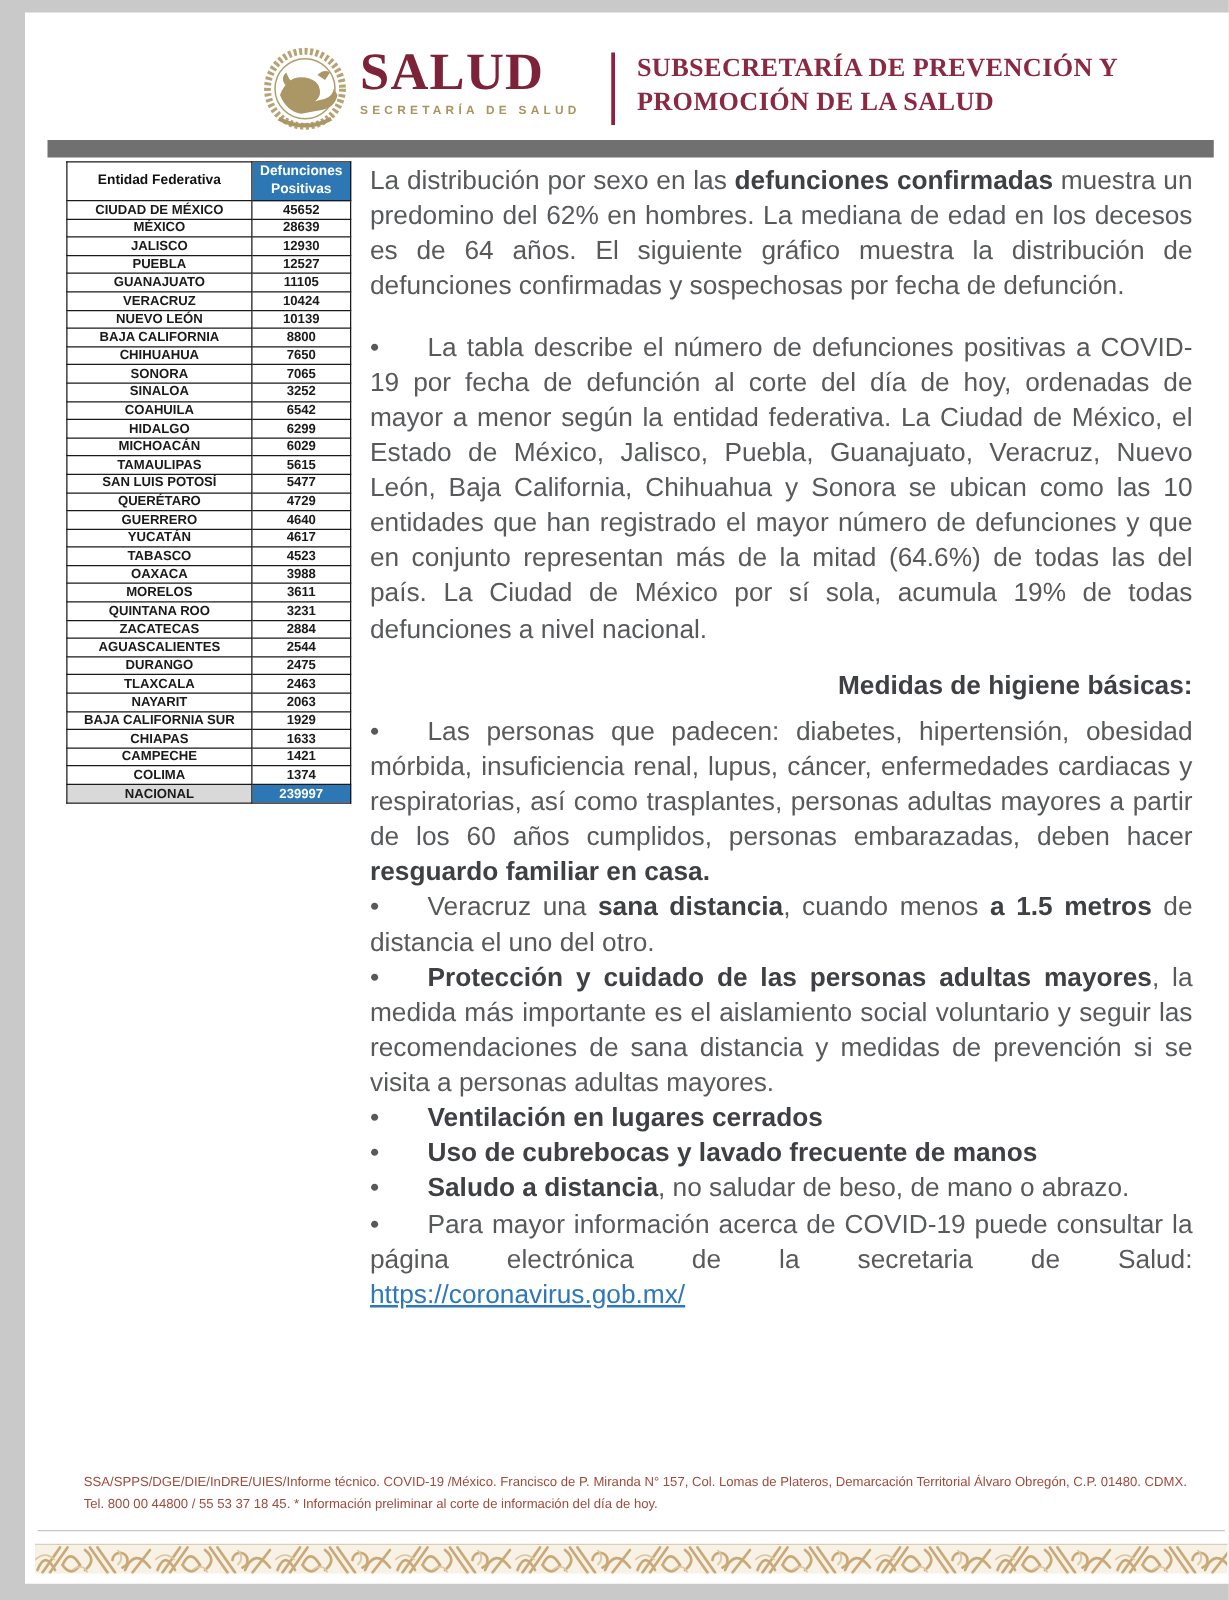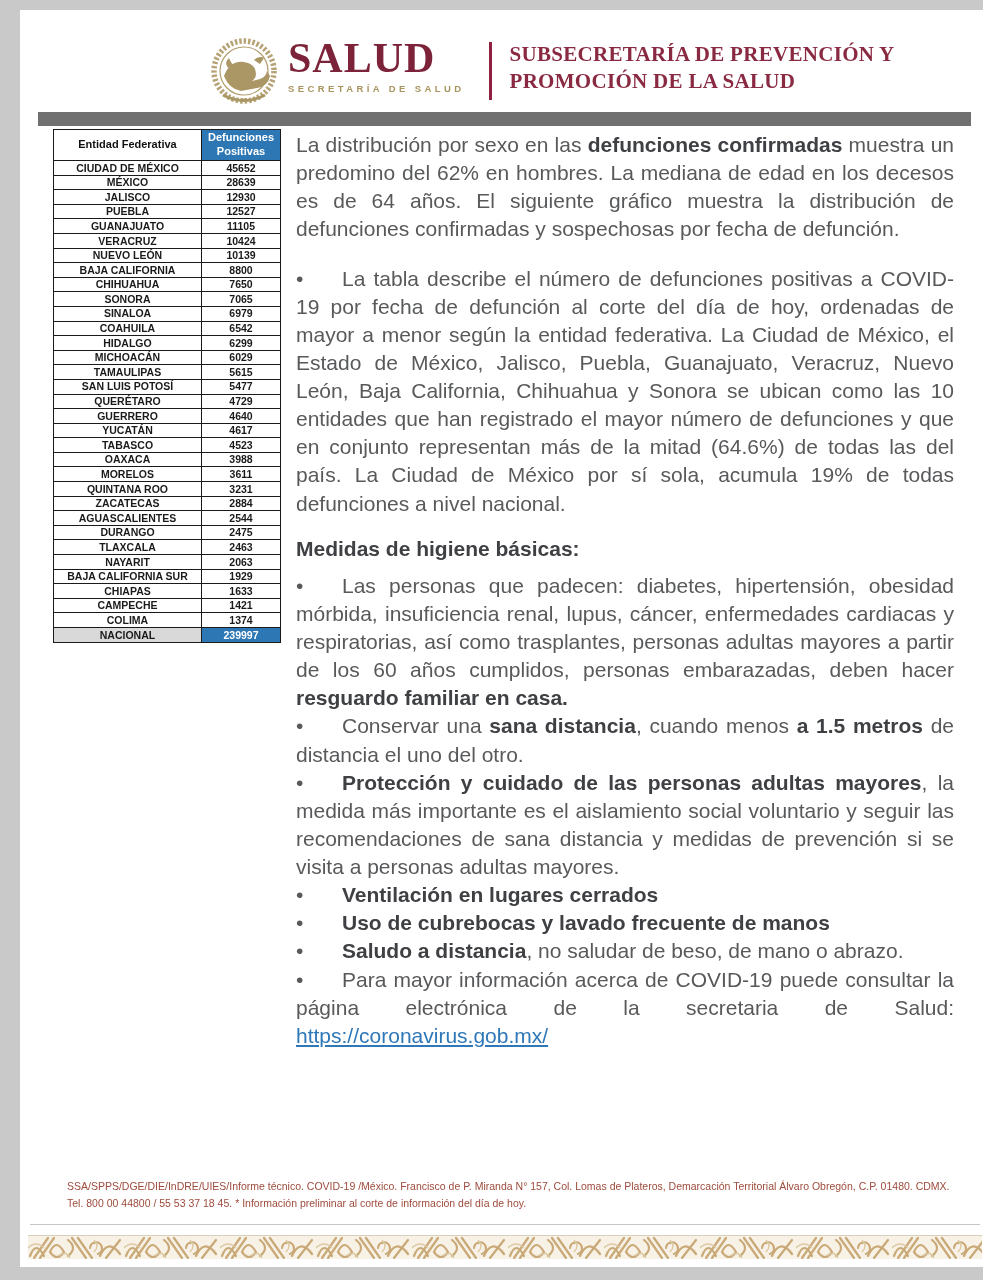--- a/index.html
+++ b/index.html
@@ -31,21 +31,21 @@
   .states th { font-size:11px; line-height:1.25; height:31px; color:#111; }
   .states th.col-def { background:#2e77b5; color:#fff; }
   .states td { font-size:10.5px; height:14.6px; line-height:1; padding:0 1px; color:#1a1a1a; }
   .states tr.total td.name { background:#d9d9d9; }
   .states tr.total td.val { background:#2e77b5; color:#fff; }
 
   .text-col { flex:1; margin-left:15px; padding-top:2px; }
   .blk { font-size:21px; color:#58595b; line-height:1.34; text-align:justify; }
   .blk.p { margin-bottom:21px; }
   .blk.bullet-lead { margin-bottom:17px; }
-  .blk.heading { font-weight:bold; color:#3f4043; text-align:left; margin-bottom:9px; }
+  .blk.heading { font-weight:bold; color:#3f4043; text-align:right; margin-bottom:9px; }
   .blk .b { font-weight:bold; color:#3f4043; }
   .dot { display:inline-block; width:14px; }
   .gap { display:inline-block; width:32px; }
   .blk a { color:#2e77b8; text-decoration:underline; }
 
   
   .footer-note { position:absolute; left:30px; right:28px; bottom:56px; font-size:10.5px; line-height:1.55; color:#9e4b3c;margin-left:17px; }
   .footer-rule { position:absolute; left:10px; right:10px; bottom:42px; height:1px; background:#c6c6c6; }
   .ornament { position:absolute; left:8px; right:8px; bottom:8px; height:24px; border-top:1px solid #d8d0bd; }
   .ornament svg { display:block; width:100%; height:100%; }
@@ -127,21 +127,21 @@
           <tr>
             <td class="name">CHIHUAHUA</td>
             <td class="val">7650</td>
           </tr>
           <tr>
             <td class="name">SONORA</td>
             <td class="val">7065</td>
           </tr>
           <tr>
             <td class="name">SINALOA</td>
-            <td class="val">6979</td>
+            <td class="val">3252</td>
           </tr>
           <tr>
             <td class="name">COAHUILA</td>
             <td class="val">6542</td>
           </tr>
           <tr>
             <td class="name">HIDALGO</td>
             <td class="val">6299</td>
           </tr>
           <tr>
@@ -225,21 +225,21 @@
             <td class="val">239997</td>
           </tr>
         </tbody>
     </table>
 
     <div class="text-col">
         <div class="blk p"><span>La distribución por sexo en las </span><span class="b">defunciones confirmadas</span><span> muestra un predomino del 62% en hombres. La mediana de edad en los decesos es de 64 años. El siguiente gráfico muestra la distribución de defunciones confirmadas y sospechosas por fecha de defunción.</span></div>
         <div class="blk bullet-lead"><span class="dot">•</span><span class="gap"></span><span>La tabla describe el número de defunciones positivas a COVID-19 por fecha de defunción al corte del día de hoy, ordenadas de mayor a menor según la entidad federativa. La Ciudad de México, el Estado de México, Jalisco, Puebla, Guanajuato, Veracruz, Nuevo León, Baja California, Chihuahua y Sonora se ubican como las 10 entidades que han registrado el mayor número de defunciones y que en conjunto representan más de la mitad (64.6%) de todas las del país. La Ciudad de México por sí sola, acumula 19% de todas defunciones a nivel nacional.</span></div>
         <div class="blk heading"><span>Medidas de higiene básicas:</span></div>
         <div class="blk bullet"><span class="dot">•</span><span class="gap"></span><span>Las personas que padecen: diabetes, hipertensión, obesidad mórbida, insuficiencia renal, lupus, cáncer, enfermedades cardiacas y respiratorias, así como trasplantes, personas adultas mayores a partir de los 60 años cumplidos, personas embarazadas, deben hacer </span><span class="b">resguardo familiar en casa.</span></div>
-        <div class="blk bullet"><span class="dot">•</span><span class="gap"></span><span>Conservar una </span><span class="b">sana distancia</span><span>, cuando menos </span><span class="b">a 1.5 metros</span><span> de distancia el uno del otro.</span></div>
+        <div class="blk bullet"><span class="dot">•</span><span class="gap"></span><span>Veracruz una </span><span class="b">sana distancia</span><span>, cuando menos </span><span class="b">a 1.5 metros</span><span> de distancia el uno del otro.</span></div>
         <div class="blk bullet"><span class="dot">•</span><span class="gap"></span><span class="b">Protección y cuidado de las personas adultas mayores</span><span>, la medida más importante es el aislamiento social voluntario y seguir las recomendaciones de sana distancia y medidas de prevención si se visita a personas adultas mayores.</span></div>
         <div class="blk bullet"><span class="dot">•</span><span class="gap"></span><span class="b">Ventilación en lugares cerrados</span></div>
         <div class="blk bullet"><span class="dot">•</span><span class="gap"></span><span class="b">Uso de cubrebocas y lavado frecuente de manos</span></div>
         <div class="blk bullet"><span class="dot">•</span><span class="gap"></span><span class="b">Saludo a distancia</span><span>, no saludar de beso, de mano o abrazo.</span></div>
         <div class="blk bullet"><span class="dot">•</span><span class="gap"></span><span>Para mayor información acerca de COVID-19 puede consultar la página electrónica de la secretaria de Salud: </span><a href="#">https://coronavirus.gob.mx/</a></div>
       </div>
   </div>
 
   <div class="footer-note">
     <div>SSA/SPPS/DGE/DIE/InDRE/UIES/Informe técnico. COVID-19 /México. Francisco de P. Miranda N° 157, Col. Lomas de Plateros, Demarcación Territorial Álvaro Obregón, C.P. 01480. CDMX.</div>

